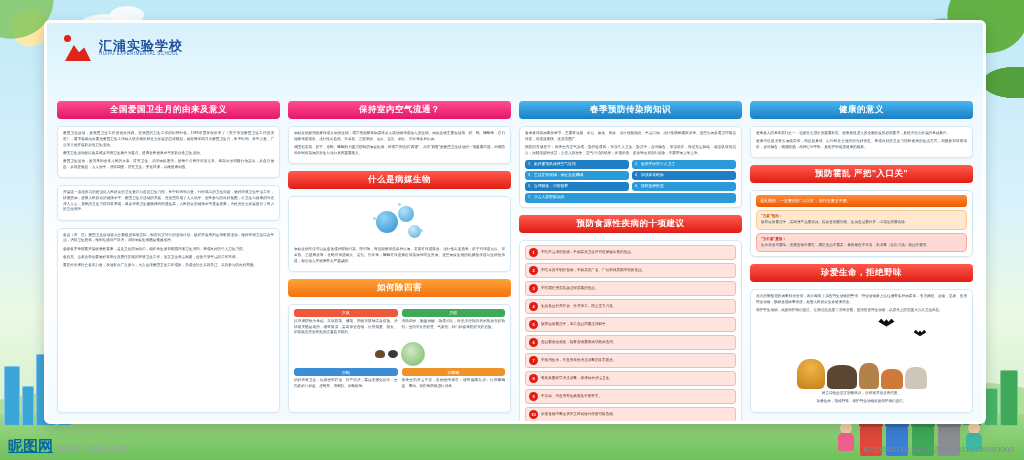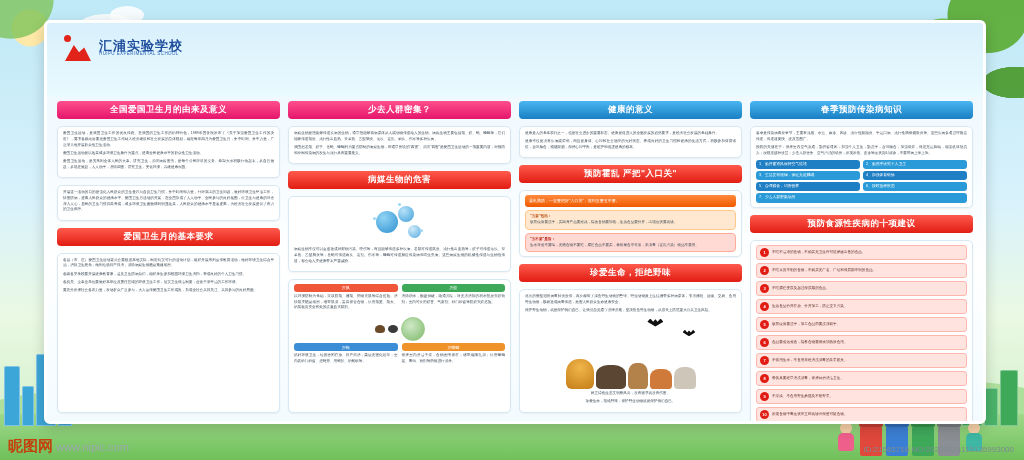--- a/index.html
+++ b/index.html
@@ -147,21 +147,21 @@
   .bin.blue{background:#3b7fd4;}
   .bin.green{background:#3fa95a;}
   .bin.gray{background:#8b8f93;}
   .kid{width:20px;height:34px;position:relative;}
   .kid .head{position:absolute;left:4px;top:0;width:12px;height:12px;border-radius:50%;background:#f6d0a8;}
   .kid .body{position:absolute;left:2px;top:11px;width:16px;height:18px;border-radius:5px 5px 3px 3px;}
   .kid.pink .body{background:#ef5f8c;}
   .kid.teal .body{background:#3fb7a5;}
 
   .watermark{position:absolute;left:8px;bottom:4px;color:#9aa6ad;font-size:11px;}
-  .wm-logo{font-size:15px;font-weight:bold;color:#c2410c;}
+  .wm-logo{font-size:15px;font-weight:bold;color:#0369a1;text-decoration:underline;}
   .idtxt{position:absolute;right:10px;bottom:6px;color:#7f8a91;font-size:8px;}
 </style>
 </head>
 <body>
 
 <div class="bg">
   <div class="cloud" style="left:80px;top:14px;width:54px;height:20px;"></div>
   <div class="cloud" style="left:110px;top:6px;width:34px;height:18px;"></div>
   <div class="leafy"></div>
   <div class="leafy2"></div>
@@ -222,57 +222,57 @@
         </div>
       </div>
 
 
       <div class="card">
         <div class="txt">
             <p>开展这一活动的目的是强化人民群众的卫生意识与自觉卫生习惯，集中时间和力量，针对突出的卫生问题，做好环境卫生整治工作，除害防病，提高人民群众的健康水平。爱国卫生月活动的开展，在全国形成了人人动手、全民参与的良好氛围，使卫生与健康的理念深入人心，居民的卫生习惯日益养成，城乡环境卫生面貌得到明显改善，人民群众的健康水平显著提高，为经济社会发展提供了有力的卫生保障。</p>
           </div>
       </div>
 
-      <div class="hdr red">爱国卫生月的基本要求</div>
       <div class="card" style="flex:1">
         <div class="txt">
           <p>各县（市、区）爱国卫生运动委员会要根据本地实际，制定切实可行的活动计划，组织开展系列宣传教育活动，做好环境卫生综合整治，清除卫生死角，做到垃圾日产日清，消除病媒生物栖息繁殖场所。</p>
           <p>各级各类学校要开展健康教育课，普及卫生防病知识，组织学生参加校园环境卫生清扫，养成良好的个人卫生习惯。</p>
           <p>各机关、企事业单位要做好本单位及责任区域的环境卫生工作，落实卫生保洁制度，营造干净整洁的工作环境。</p>
           <p>要充分发挥社会各界力量，发动群众广泛参与，大力宣传爱国卫生工作成效，形成全社会共同关注、共同参与的良好局面。</p>
         </div>
       </div>
     </div>
 
     <div class="col">
-      <div class="hdr pink">少去人群密集？</div>
+      <div class="hdr pink">保持室内空气流通？</div>
       <div class="card">
         <div class="txt">
           <p>病媒生物是指能够传播疾病的生物，通常指能够将病原体从人或动物传播给人的生物。病媒生物主要包括鼠、蚊、蝇、蟑螂等，它们能够传播鼠疫、流行性出血热、登革热、乙型脑炎、疟疾、霍乱、痢疾、伤寒等多种疾病。</p>
           <p>我国把老鼠、蚊子、苍蝇、蟑螂列为重点防制的病媒生物，即通常所说的"四害"。消灭"四害"是爱国卫生运动的一项重要内容，对预防和控制传染病的发生与流行具有重要意义。</p>
         </div>
       </div>
 
-      <div class="hdr red">病媒生物的危害</div>
+      <div class="hdr red">什么是病媒生物</div>
       <div class="card">
         <div class="virus-wrap">
           <div class="virus">
             <i class="v1"></i>
               <i class="v2"></i>
               <i class="v3"></i>
             <i class="spike" style="left:1px;top:14px;"></i>
             <i class="spike" style="left:26px;top:0;"></i>
             <i class="spike" style="left:48px;top:26px;"></i>
           </div>
         </div>
         <div class="txt">
             <p>病媒生物不仅可以直接造成对财物污染、咬伤等，而且能够传播多种疾病。老鼠可传播鼠疫、流行性出血热等；蚊子可传播疟疾、登革热、乙型脑炎等；苍蝇可传播痢疾、霍乱、伤寒等；蟑螂可传播肠道传染病和寄生虫病。这些病媒生物的机械性传播与生物性传播，都会给人类健康带来严重威胁。</p>
           </div>
       </div>
 
+      <div class="hdr orange">如何除四害</div>
       <div class="card" style="flex:1">
         <div class="two" style="margin-bottom:4px;">
           <div>
             <div class="mini-hdr">灭鼠</div>
             <div class="txt">以环境防制为基础，采取防鼠、捕鼠、药物灭鼠等综合措施。清除鼠类栖息场所，堵塞鼠洞，妥善保管食物，使用鼠笼、鼠夹、粘鼠板及安全有效的抗凝血灭鼠剂。</div>
           </div>
           <div>
             <div class="mini-hdr g">灭蚊</div>
             <div class="txt">清除积水，翻盆倒罐，疏通沟渠；对无法清除的积水投放灭蚊幼剂；室内可使用蚊香、气雾剂、纱门纱窗等防蚊灭蚊措施。</div>
           </div>
@@ -284,20 +284,93 @@
         </div>
         <div class="two">
           <div>
             <div class="mini-hdr b">灭蝇</div>
             <div class="txt">搞好环境卫生，垃圾密闭存放、日产日清；粪便无害化处理；室内装纱门纱窗、挂蝇帘、用蝇拍、粘蝇纸等。</div>
           </div>
           <div>
             <div class="mini-hdr o">灭蟑螂</div>
             <div class="txt">保持室内清洁干燥，食物密闭保存；堵塞缝隙孔洞；使用蟑螂屋、毒饵、粉剂等药物进行消杀。</div>
           </div>
+        </div>
+      </div>
+    </div>
+
+    <div class="col">
+      <div class="hdr blue">春季预防传染病知识</div>
+      <div class="card">
+        <div class="txt">
+          <p>春季是传染病高发季节，主要有流感、水痘、麻疹、风疹、流行性腮腺炎、手足口病、流行性脑脊髓膜炎等。这些疾病多通过呼吸道传播，传播速度快、波及范围广。</p>
+          <p>预防的关键在于：保持室内空气流通，勤开窗通风；加强个人卫生，勤洗手；合理膳食，加强锻炼，保证充足睡眠，增强机体抵抗力；按规定接种疫苗；少去人群密集、空气污浊的场所；发现发热、皮疹等症状及时就诊，不要带病上学上班。</p>
+        </div>
+        <div class="blist" style="margin-top:3px;">
+          <div class="brow">
+            <div class="bchip">1、勤开窗通风保持空气流通</div>
+            <div class="bchip alt">2、勤洗手讲究个人卫生</div>
+          </div>
+          <div class="brow">
+            <div class="bchip alt">3、生活要有规律，保证充足睡眠</div>
+            <div class="bchip">4、加强体育锻炼</div>
+          </div>
+          <div class="brow">
+            <div class="bchip">5、合理膳食，均衡营养</div>
+            <div class="bchip alt">6、按时接种疫苗</div>
+          </div>
+          <div class="brow">
+            <div class="bchip alt">7、少去人群密集场所</div>
+          </div>
+        </div>
+      </div>
+
+      <div class="hdr red">预防食源性疾病的十项建议</div>
+      <div class="card" style="flex:1">
+        <div class="nlist">
+          <div class="nrow">
+              <div class="nnum">1</div>
+              <div class="t">不吃不洁净的食物，不购买无卫生许可证摊贩出售的食品。</div>
+            </div>
+          <div class="nrow">
+              <div class="nnum">2</div>
+              <div class="t">不吃来历不明的食物，不购买无厂名、厂址和保质期不明的食品。</div>
+            </div>
+          <div class="nrow">
+              <div class="nnum">3</div>
+              <div class="t">不吃腐烂变质及超过保质期的食品。</div>
+            </div>
+          <div class="nrow">
+              <div class="nnum">4</div>
+              <div class="t">生熟食品分开存放、分开加工，防止交叉污染。</div>
+            </div>
+          <div class="nrow">
+              <div class="nnum">5</div>
+              <div class="t">饭前便后要洗手，加工食品前要洗净双手。</div>
+            </div>
+          <div class="nrow">
+              <div class="nnum">6</div>
+              <div class="t">食品要煮熟煮透，隔餐食物要彻底加热后食用。</div>
+            </div>
+          <div class="nrow">
+              <div class="nnum">7</div>
+              <div class="t">不饮用生水，不食用未经清洗消毒的瓜果蔬菜。</div>
+            </div>
+          <div class="nrow">
+              <div class="nnum">8</div>
+              <div class="t">餐饮具要经常清洗消毒，保持厨房清洁卫生。</div>
+            </div>
+          <div class="nrow">
+              <div class="nnum">9</div>
+              <div class="t">不采摘、不食用野生蘑菇及不明野果。</div>
+            </div>
+          <div class="nrow">
+              <div class="nnum">10</div>
+              <div class="t">发现食物中毒症状应立即就诊并保留可疑食物。</div>
+            </div>
         </div>
       </div>
     </div>
 
     <div class="col">
       <div class="hdr blue">健康的意义</div>
       <div class="card">
         <div class="txt">
           <p>健康是人的基本权利之一，也是社会进步的重要标志。健康是促进人的全面发展的必然要求，是经济社会发展的基础条件。</p>
           <p>健康不仅是没有疾病或虚弱，而且是身体、心理和社会适应的完好状态。养成良好的卫生习惯和健康的生活方式，积极参加体育锻炼，合理膳食，戒烟限酒，保持心理平衡，是维护和促进健康的根本。</p>
@@ -334,93 +407,20 @@
           <div class="fox"></div>
           <div class="goat"></div>
         </div>
         <div class="txt" style="text-align:center;margin-top:2px;">
           <p>树立绿色生态文明新风尚，没有需求就没有伤害。</p>
           <p>珍爱生命，拒绝野味，保护野生动物就是保护我们自己。</p>
         </div>
       </div>
     </div>
 
-    <div class="col">
-      <div class="hdr blue">春季预防传染病知识</div>
-      <div class="card">
-        <div class="txt">
-          <p>春季是传染病高发季节，主要有流感、水痘、麻疹、风疹、流行性腮腺炎、手足口病、流行性脑脊髓膜炎等。这些疾病多通过呼吸道传播，传播速度快、波及范围广。</p>
-          <p>预防的关键在于：保持室内空气流通，勤开窗通风；加强个人卫生，勤洗手；合理膳食，加强锻炼，保证充足睡眠，增强机体抵抗力；按规定接种疫苗；少去人群密集、空气污浊的场所；发现发热、皮疹等症状及时就诊，不要带病上学上班。</p>
-        </div>
-        <div class="blist" style="margin-top:3px;">
-          <div class="brow">
-            <div class="bchip">1、勤开窗通风保持空气流通</div>
-            <div class="bchip alt">2、勤洗手讲究个人卫生</div>
-          </div>
-          <div class="brow">
-            <div class="bchip alt">3、生活要有规律，保证充足睡眠</div>
-            <div class="bchip">4、加强体育锻炼</div>
-          </div>
-          <div class="brow">
-            <div class="bchip">5、合理膳食，均衡营养</div>
-            <div class="bchip alt">6、按时接种疫苗</div>
-          </div>
-          <div class="brow">
-            <div class="bchip alt">7、少去人群密集场所</div>
-          </div>
-        </div>
-      </div>
-
-      <div class="hdr red">预防食源性疾病的十项建议</div>
-      <div class="card" style="flex:1">
-        <div class="nlist">
-          <div class="nrow">
-              <div class="nnum">1</div>
-              <div class="t">不吃不洁净的食物，不购买无卫生许可证摊贩出售的食品。</div>
-            </div>
-          <div class="nrow">
-              <div class="nnum">2</div>
-              <div class="t">不吃来历不明的食物，不购买无厂名、厂址和保质期不明的食品。</div>
-            </div>
-          <div class="nrow">
-              <div class="nnum">3</div>
-              <div class="t">不吃腐烂变质及超过保质期的食品。</div>
-            </div>
-          <div class="nrow">
-              <div class="nnum">4</div>
-              <div class="t">生熟食品分开存放、分开加工，防止交叉污染。</div>
-            </div>
-          <div class="nrow">
-              <div class="nnum">5</div>
-              <div class="t">饭前便后要洗手，加工食品前要洗净双手。</div>
-            </div>
-          <div class="nrow">
-              <div class="nnum">6</div>
-              <div class="t">食品要煮熟煮透，隔餐食物要彻底加热后食用。</div>
-            </div>
-          <div class="nrow">
-              <div class="nnum">7</div>
-              <div class="t">不饮用生水，不食用未经清洗消毒的瓜果蔬菜。</div>
-            </div>
-          <div class="nrow">
-              <div class="nnum">8</div>
-              <div class="t">餐饮具要经常清洗消毒，保持厨房清洁卫生。</div>
-            </div>
-          <div class="nrow">
-              <div class="nnum">9</div>
-              <div class="t">不采摘、不食用野生蘑菇及不明野果。</div>
-            </div>
-          <div class="nrow">
-              <div class="nnum">10</div>
-              <div class="t">发现食物中毒症状应立即就诊并保留可疑食物。</div>
-            </div>
-        </div>
-      </div>
-    </div>
-
   </div>
 </div>
 
 <div class="watermark">
   <span class="wm-logo">昵图网</span>
   <span>www.nipic.com</span>
 </div>
 <div class="idtxt">ID:21565718 NO:20201224115135993000</div>
 
 </body></html>

